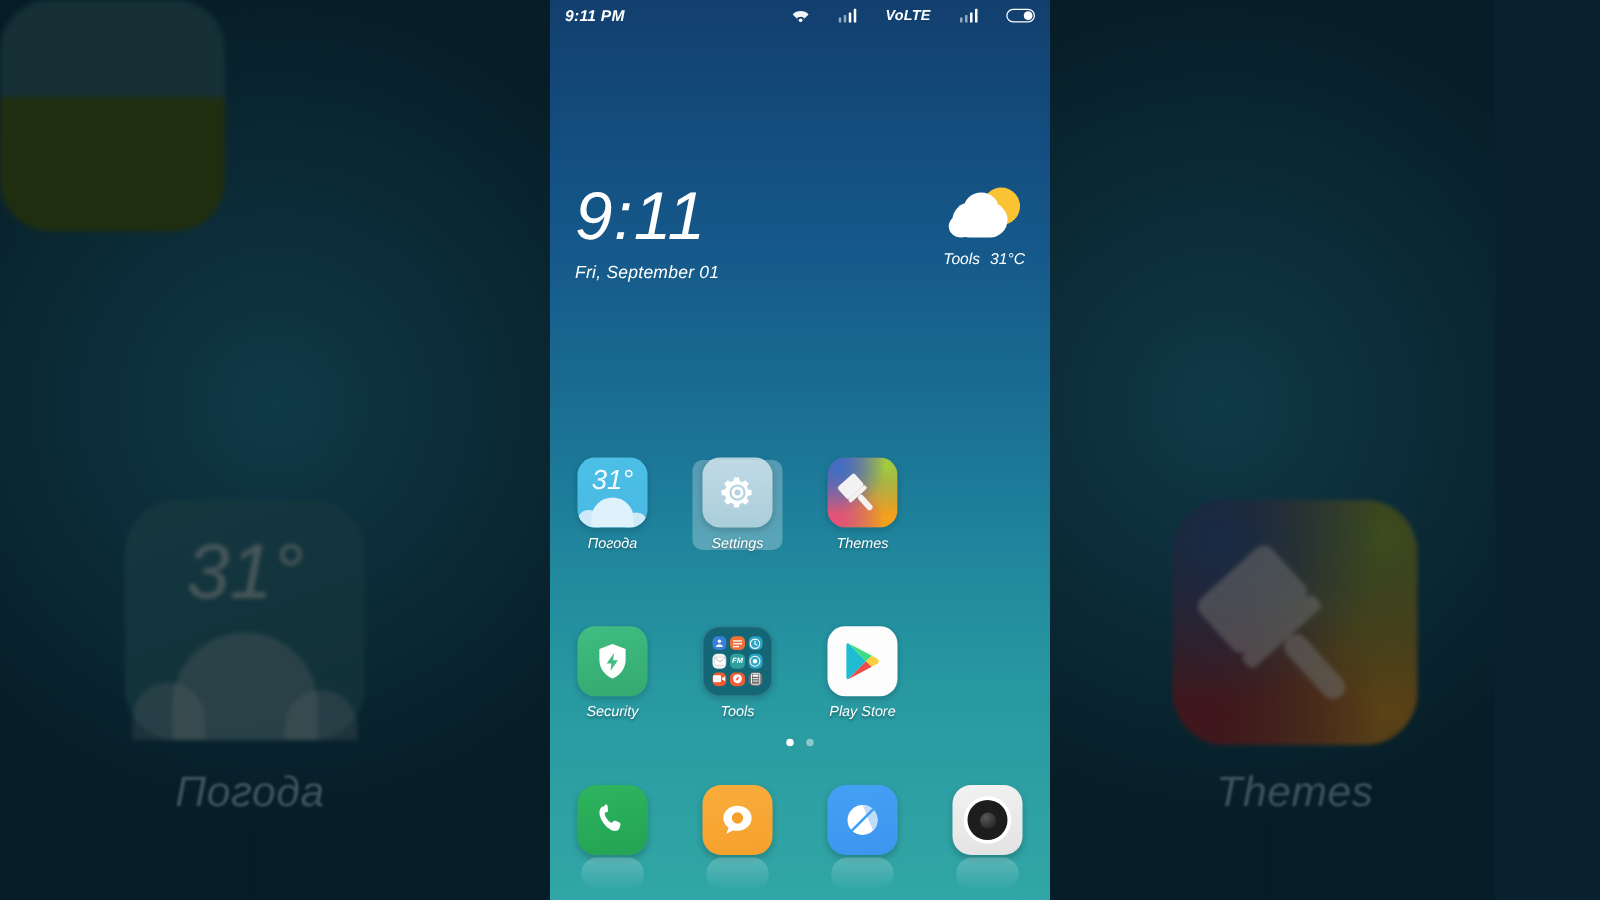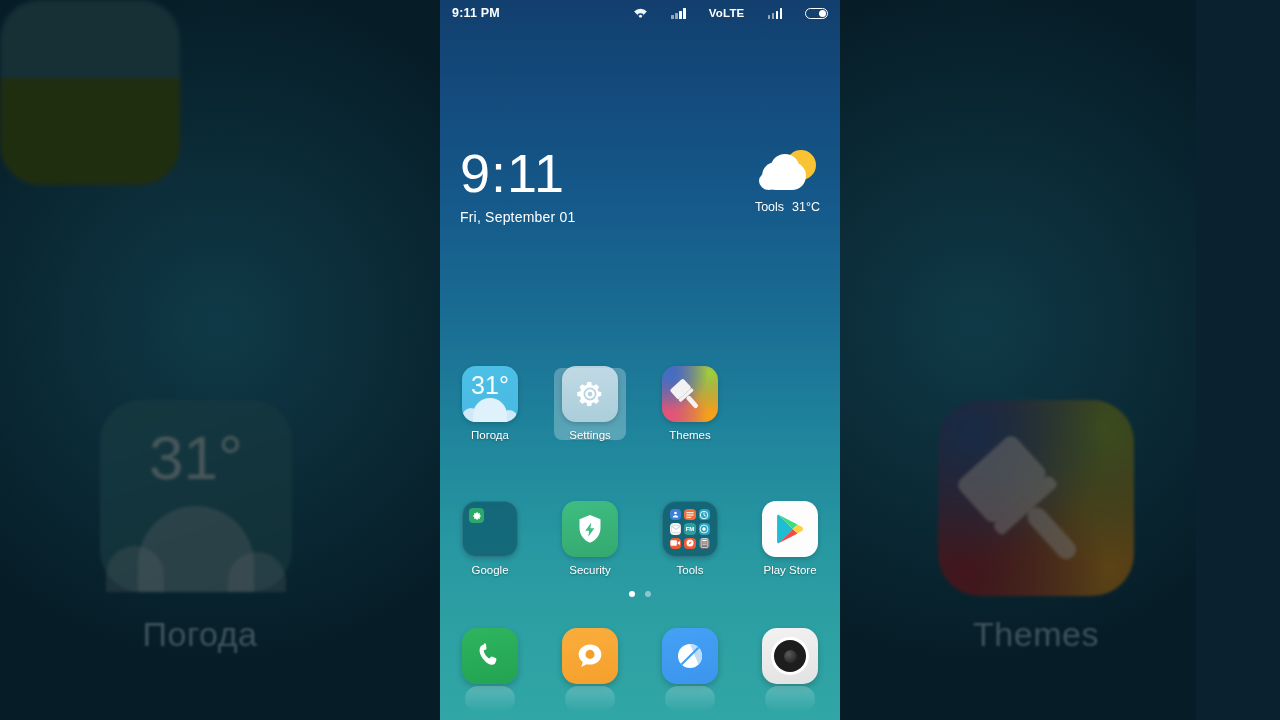--- a/index.html
+++ b/index.html
@@ -1,19 +1,19 @@
 <!DOCTYPE html>
 <html><head>
 <meta charset="utf-8">
 <style>
   * { margin:0; padding:0; box-sizing:border-box; }
   html,body { width:1280px; height:720px; overflow:hidden; background:#0a2230;
     font-family:"Liberation Sans", sans-serif; }
 
-  #screen { position:relative; width:1196px; height:720px; }
+  #screen { position:relative; width:1196px; height:720px;font-style:italic; }
 
   
   .backdrop { position:absolute; top:0; bottom:0; width:440px; overflow:hidden;
     background:#0a2a36; }
   .backdrop.left { left:0; }
   .backdrop.right { right:0; }
   .bd-vignette { position:absolute; inset:0;
     background:radial-gradient(circle at 50% 45%, rgba(20,70,85,.55), rgba(6,28,38,.95) 75%); }
 
   .bd-icon { position:absolute; border-radius:42px; filter:blur(1.5px) brightness(.45) saturate(.8); }
@@ -51,21 +51,21 @@
   #phone { position:absolute; left:440px; top:0; width:400px; height:720px; overflow:hidden;
     background:linear-gradient(180deg,
        #123f6e 0%, #134a7c 12%, #15598a 28%, #1a6e94 45%,
        #1f849c 60%, #2797a1 75%, #2da0a3 88%, #31a6a6 100%); }
 
   
   #statusbar { position:absolute; top:0; left:0; right:0; height:26px;
     display:flex; align-items:center; justify-content:space-between;
     padding:0 12px; color:#fff; }
   #sb-time { font-size:12.5px; font-weight:bold; letter-spacing:.2px; }
-  #sb-right { display:flex; align-items:flex-end; gap:23px; }
+  #sb-right { display:flex; align-items:flex-start; gap:23px; }
   .sig { display:flex; align-items:flex-end; gap:1.5px; height:11px; }
   .sig i { display:block; width:2.5px; background:#fff; border-radius:.5px; }
   .sig i:nth-child(1){height:4px;} .sig i:nth-child(2){height:6px;}
   .sig i:nth-child(3){height:8.5px;} .sig i:nth-child(4){height:11px;}
   .sig.dim i:nth-child(1),.sig.dim i:nth-child(2){opacity:.55;}
   #sb-volte { font-size:11.5px; font-weight:bold; letter-spacing:.2px; }
   .batt { width:23px; height:11px; border:1.6px solid #fff; border-radius:6px;
     position:relative; }
   .batt::after{ content:""; position:absolute; right:1.3px; top:1.3px; bottom:1.3px;
     width:7px; background:#fff; border-radius:4px; }
@@ -96,21 +96,21 @@
   .cell.sel::before { content:""; position:absolute; top:2px; left:14px;
     width:72px; height:72px; border-radius:8px; background:rgba(226,240,245,.30); }
   .icon { width:56px; height:56px; border-radius:14px; position:relative;
     overflow:hidden; box-shadow:0 2px 5px rgba(0,0,0,.18); z-index:1; }
   .lbl { margin-top:7px; font-size:11.5px; color:#fff; text-shadow:0 1px 2px rgba(0,0,0,.35);
     z-index:1; }
 
   
   .ic-weather { background:linear-gradient(170deg,#4cc0e6,#49b9e3); }
   .ic-weather .deg { position:absolute; top:5px; left:0; right:0; text-align:center;
-    font-size:25px; font-weight:300; color:rgba(255,255,255,.95); }
+    font-size:22px; font-weight:300; color:rgba(255,255,255,.95); }
   .ic-weather .w1 { position:absolute; left:11px; bottom:0; width:34px; height:24px;
     border-radius:18px 18px 0 0; background:#dff1fb; }
   .ic-weather .w2 { position:absolute; left:0; bottom:0; width:18px; height:14px;
     border-radius:10px 10px 0 0; background:#cfe9f8; }
   .ic-weather .w3 { position:absolute; right:0; bottom:0; width:18px; height:12px;
     border-radius:10px 10px 0 0; background:#cfe9f8; }
 
   
   .ic-gallery { background:linear-gradient(180deg,#8ee0e2 0 48%, #8ad14e 48% 100%); }
   .ic-gallery .sun { position:absolute; left:50%; top:46%; transform:translate(-50%,-28%);
@@ -290,31 +290,20 @@
                 <rect x="20.6" y="27.4" width="4.8" height="15" rx="2.4"></rect>
               </g>
             </svg>
           </div>
           <div class="lbl">Themes</div>
         </div>
       </div>
 
       <div class="row" style="margin-top:52px">
 
-        <div class="cell">
-          <div class="icon ic-google">
-            <div class="mini">
-              <svg width="10" height="10" viewBox="0 0 24 24">
-                <path fill="#ffffff" d="M12 8.6a3.4 3.4 0 1 0 0 6.8 3.4 3.4 0 0 0 0-6.8zm0 5a1.6 1.6 0 1 1 0-3.2 1.6 1.6 0 0 1 0 3.2z"></path>
-                <path fill="#ffffff" d="M21 13.5v-3l-2.2-.4a7 7 0 0 0-.7-1.6l1.2-1.8-2.1-2.1-1.8 1.2a7 7 0 0 0-1.6-.7L13.5 3h-3l-.4 2.1a7 7 0 0 0-1.6.7L6.7 4.6 4.6 6.7l1.2 1.8a7 7 0 0 0-.7 1.6L3 10.5v3l2.1.4c.16.57.38 1.1.7 1.6l-1.2 1.8 2.1 2.1 1.8-1.2c.5.32 1.03.54 1.6.7l.4 2.1h3l.4-2.1c.57-.16 1.1-.38 1.6-.7l1.8 1.2 2.1-2.1-1.2-1.8c.32-.5.54-1.03.7-1.6z"></path>
-              </svg>
-            </div>
-          </div>
-          <div class="lbl">Google</div>
-        </div>
 
         <div class="cell">
           <div class="icon ic-security">
             <svg class="shield" width="34" height="34" viewBox="0 0 24 24">
               <path fill="#ffffff" d="M12 2.2 4.6 5.1v6.2c0 4.6 3.1 8.8 7.4 10.4 4.3-1.6 7.4-5.8 7.4-10.4V5.1z"></path>
               <path fill="#3fbd82" d="M12.9 7.4 8.7 13.3h2.7l-.6 4.2 4.3-6.1h-2.8z"></path>
             </svg>
           </div>
           <div class="lbl">Security</div>
         </div>

